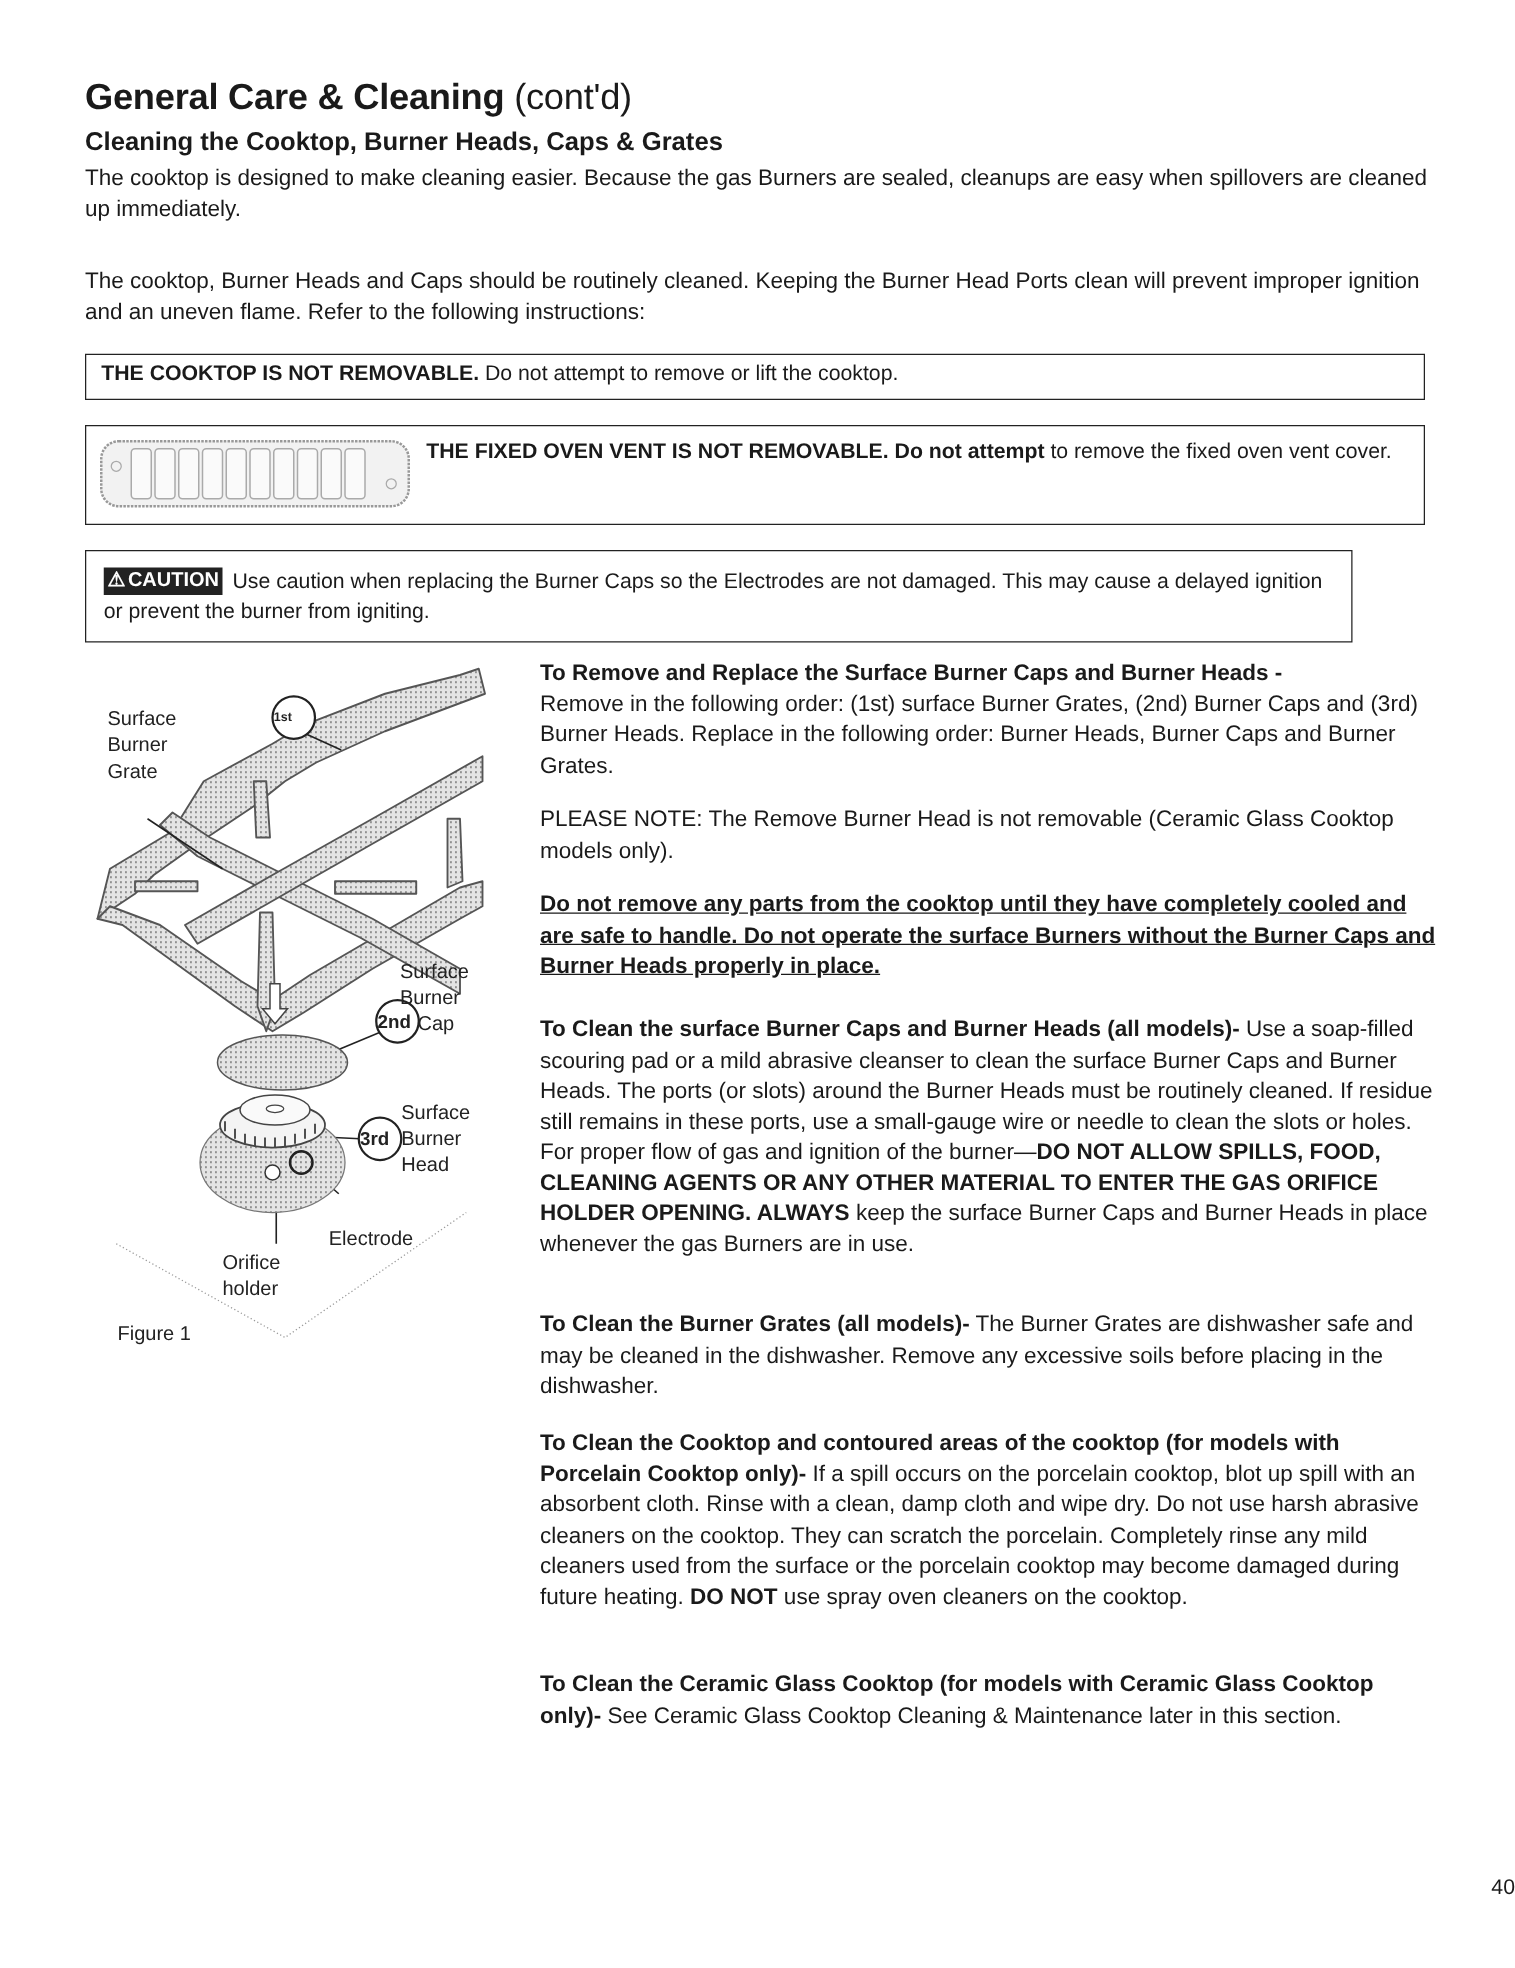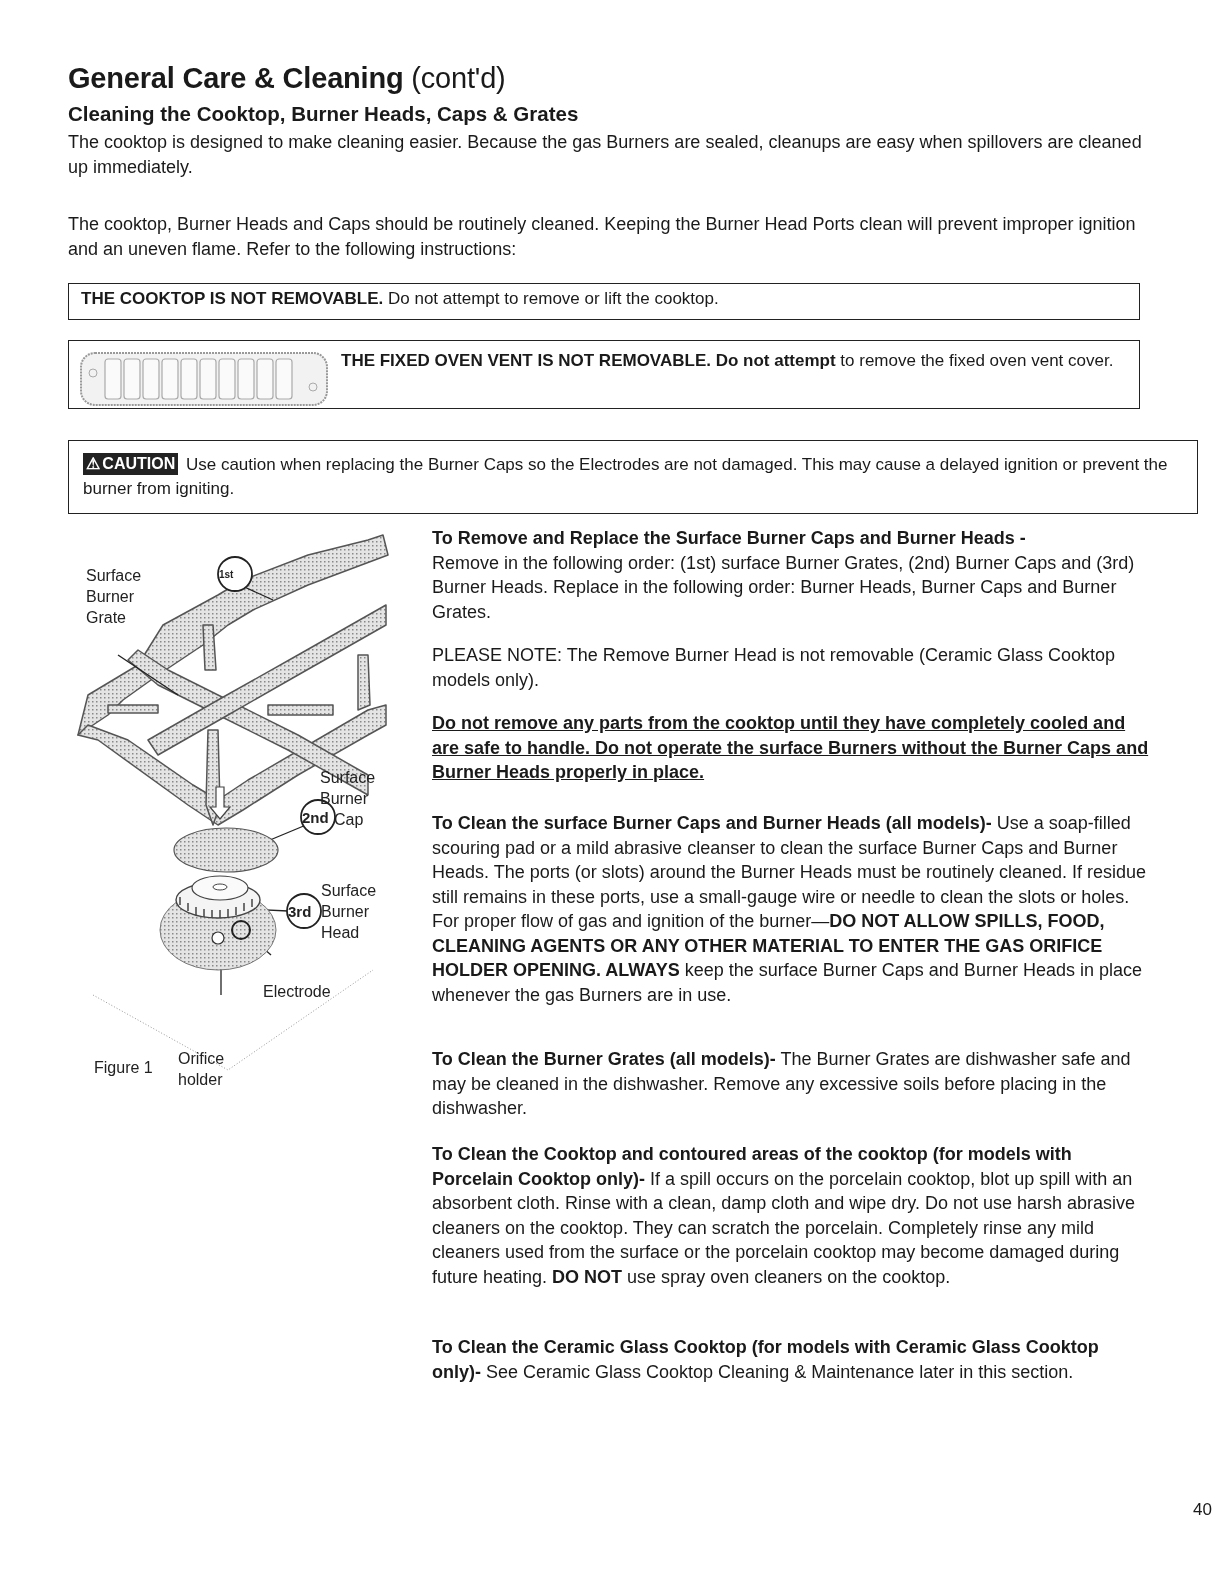--- a/index.html
+++ b/index.html
@@ -9,22 +9,22 @@
   }
   .abs { position: absolute; }
   .title { left: 68px; top: 62px; font-size: 29px; font-weight: bold; letter-spacing: -0.2px; }
   .title .plain { font-weight: normal; }
   .subtitle { left: 68px; top: 102px; font-size: 20.5px; font-weight: bold; }
   .para { font-size: 18px; line-height: 24.5px; }
   .intro1 { left: 68px; top: 130px; width: 1080px; }
   .intro2 { left: 68px; top: 212px; width: 1080px; }
   .box { border: 1.5px solid #222; box-sizing: border-box; }
   .box1 { left: 68px; top: 283px; width: 1072px; height: 37px; padding: 5px 12px; font-size: 17px; }
-  .box2 { left: 68px; top: 340px; width: 1072px; height: 69px; }
-  .box3 { left: 68px; top: 440px; width: 1130px; height: 74px; padding: 12px 14px; font-size: 17px; line-height: 24px; }
+  .box2 { left: 68px; top: 340px; width: 1072px; height: 80px; }
+  .box3 { left: 68px; top: 440px; width: 1014px; height: 74px; padding: 12px 14px; font-size: 17px; line-height: 24px; }
   .vent { left: 10px; top: 10px; width: 250px; height: 56px; }
   .box2 .txt { position: absolute; left: 272px; top: 8px; width: 780px; font-size: 17px; line-height: 24px; }
   b { font-weight: bold; }
   .caution-badge {
     display: inline-block; background: #222; color: #fff; font-weight: bold;
     font-size: 16px; padding: 0 3px 0 3px; line-height: 22px; margin-right: 3px; vertical-align: 1px;
   }
   .caution-badge .tri { display: inline-block; margin-right: 2px; }
   .figure { left: 68px; top: 525px; width: 340px; height: 560px; }
   .fig-label { position: absolute; font-size: 16px; color: #222; text-align: left; line-height: 21px; }
@@ -149,21 +149,21 @@
 
   <div class="fig-label" style="left:253px;top:355px;width:70px;">
     <div>Surface</div>
     <div>Burner</div>
     <div>Head</div>
   </div>
   <div class="fig-label" style="left:220px;top:376px;width:32px;font-weight:bold;font-size:15px;">3rd</div>
 
   <div class="fig-label" style="left:195px;top:456px;width:90px;">Electrode</div>
 
-  <div class="fig-label" style="left:110px;top:475px;width:80px;margin-top:48px;">
+  <div class="fig-label" style="left:110px;top:475px;width:80px;">
     <div>Orifice</div>
     <div>holder</div>
   </div>
 
   <div class="fig-label" style="left:26px;top:532px;text-align:left;">Figure 1</div>
 </div>
 
 <div class="abs para right r1"><b>To Remove and Replace the Surface Burner Caps and Burner Heads -</b><br><span>Remove in the following order: (1st) surface Burner Grates, (2nd) Burner Caps and (3rd) Burner Heads. Replace in the following order: Burner Heads, Burner Caps and Burner Grates.</span></div>
 
 <div class="abs para right r2">PLEASE NOTE: The Remove Burner Head is not removable (Ceramic Glass Cooktop models only).</div>

